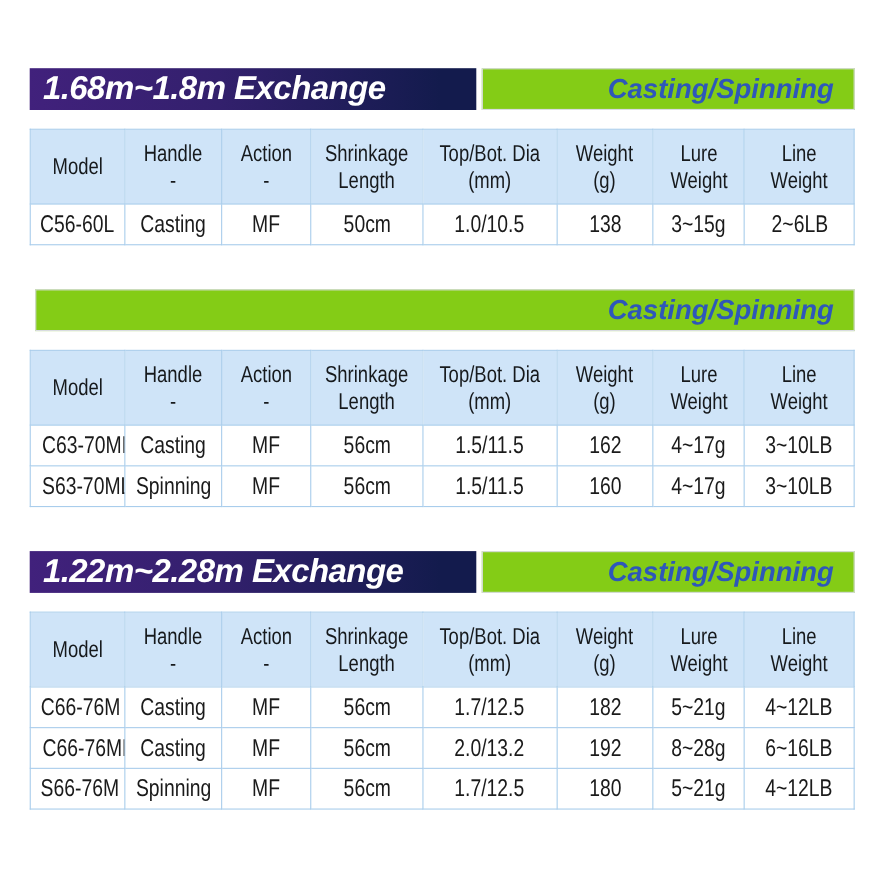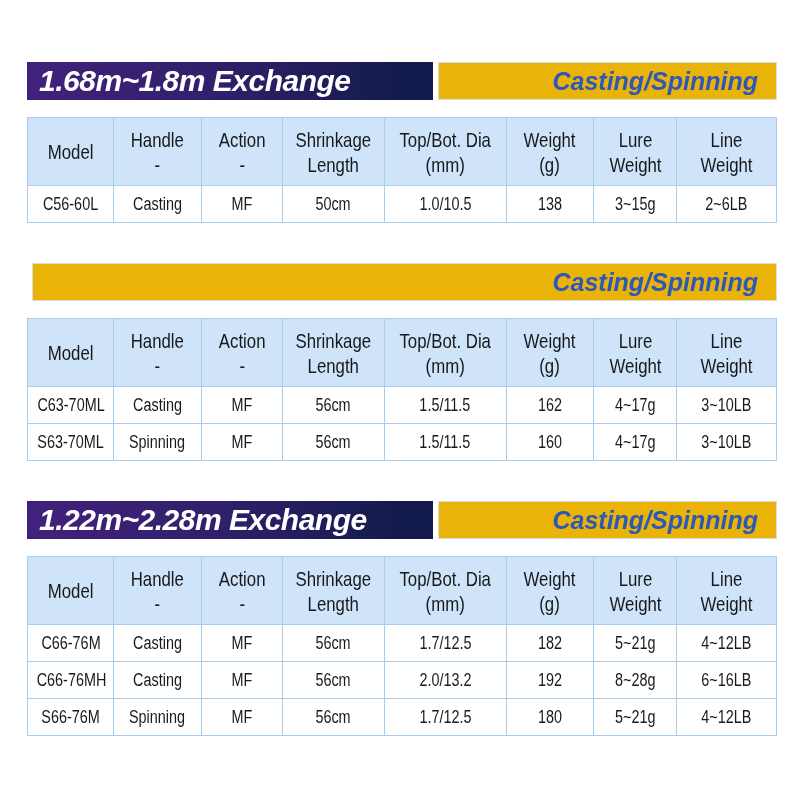--- a/index.html
+++ b/index.html
@@ -19,21 +19,21 @@
     background:linear-gradient(90deg, var(--banner-purple,#41217c) 0%, #33206d 42%, var(--banner-navy,#131b4d) 92%);
     color:#ffffff;
     display:flex; align-items:center;
     padding-left:12px;
     font-style:italic; font-weight:bold;
     font-size:30px; letter-spacing:-0.5px;
     white-space:nowrap; overflow:hidden;
   }
   .subtitle-box {
     flex:1; margin-left:5px;
-    background:#eab308;
+    background:#84cc16;
     border:1px solid #d9dce1;
     display:flex; align-items:center; justify-content:flex-end;
     padding-right:18px;
     color:var(--subtitle-blue,#2e57ba);
     font-style:italic; font-weight:bold;
     font-size:25px;
     white-space:nowrap; overflow:hidden;padding-left:20px;
   }
 
   table.spec-table {
@@ -49,21 +49,21 @@
   .spec-table thead th {
     background:var(--header-bg,#cfe4f8);
     height:68px;
     font-weight:normal;
     font-size:21px; line-height:25px;
     color:#16191c;
   }
   .spec-table tbody td {
     background:#ffffff;
     height:37px;
-    font-size:18px;
+    font-size:22px;
     color:#1a1a1a;
   }
   
   .cond { display:inline-block; transform:scaleX(0.8); transform-origin:center; white-space:nowrap; }
 
   col.c0 { width:11.5%; } col.c1 { width:11.7%; } col.c2 { width:10.9%; }
   col.c3 { width:13.5%; } col.c4 { width:16.3%; } col.c5 { width:11.7%; }
   col.c6 { width:11.1%; } col.c7 { width:13.3%; }
 </style>
 </head>

